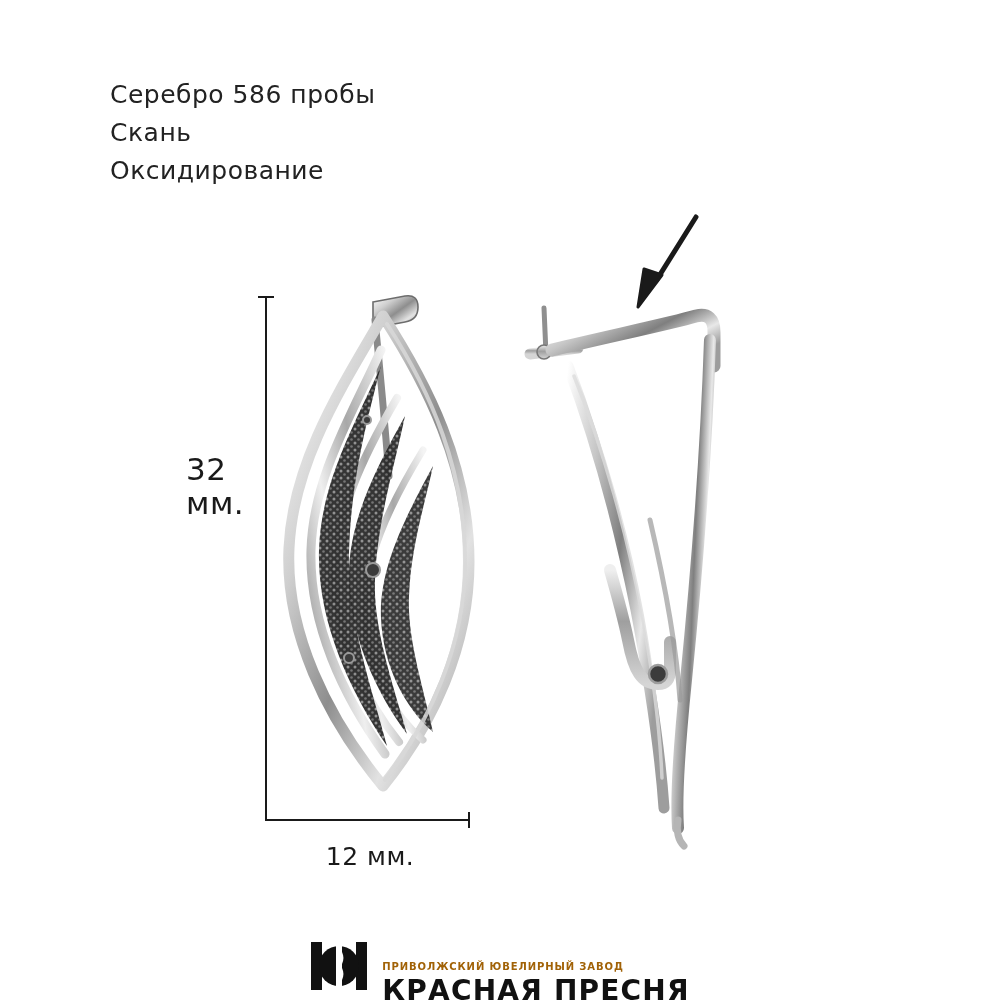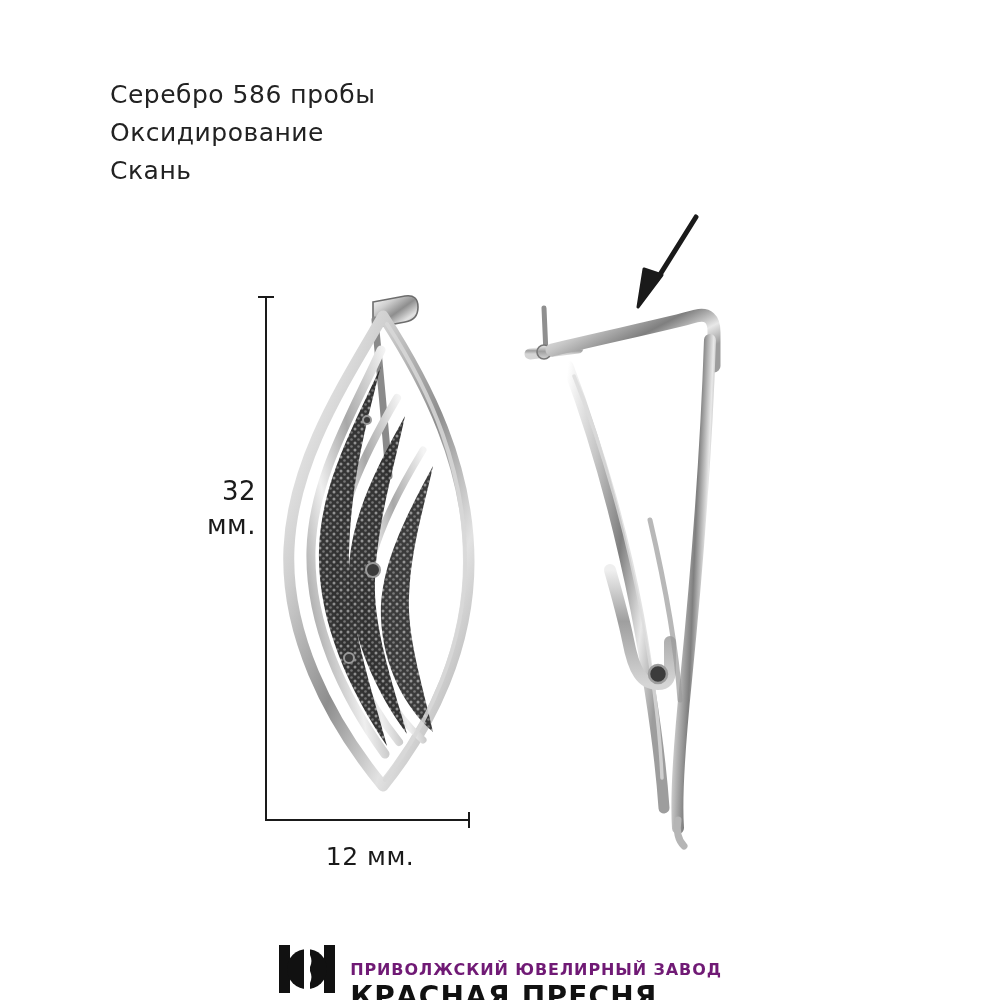--- a/index.html
+++ b/index.html
@@ -66,24 +66,24 @@
     position: absolute;
     left: 468px;
     top: 812px;
     width: 2px;
     height: 16px;
     background: #1a1a1a;
   }
   .dim-height-label {
     position: absolute;
     left: 186px;
-    top: 474px;
+    top: 452px;
     width: 70px;
-    text-align: right;
-    font-size: 26px;
+    text-align: left;
+    font-size: 31px;
     line-height: 34px;
     letter-spacing: 0.5px;
   }
   .dim-width-label {
     position: absolute;
     left: 270px;
     top: 842px;
     width: 200px;
     text-align: center;
     font-size: 25px;
@@ -124,41 +124,41 @@
     width: 58px;
     height: 56px;
     flex: 0 0 auto;
   }
   .footer-text {
     display: flex;
     flex-direction: column;
     line-height: 1;
   }
   .footer-top {
-    font-size: 16px;
+    font-size: 10px;
     letter-spacing: 0.9px;
     font-weight: bold;
-    color: #701a75;
+    color: #a16207;
     margin-bottom: 5px;
     margin-top: 36px;
   }
   .footer-bottom {
     font-size: 28px;
     letter-spacing: 1.2px;
     font-weight: bold;
     color: #111;
   }
 </style>
 </head>
 <body>
 
 <div class="spec-block">
   <div class="spec-line">Серебро 586 пробы</div>
+  <div class="spec-line">Скань</div>
   <div class="spec-line">Оксидирование</div>
-  <div class="spec-line">Скань</div>
 </div>
 
 <div class="zone-block">
 </div>
 
 <svg class="arrow-svg" width="110" height="130" viewBox="0 0 110 130">
   <g fill="#1a1a1a" stroke="#1a1a1a">
     <line x1="96" y1="22" x2="56" y2="86" stroke-width="5" stroke-linecap="round"></line>
     <polygon points="38,112 62,80 44,74" stroke-width="3" stroke-linejoin="round"></polygon>
   </g>

